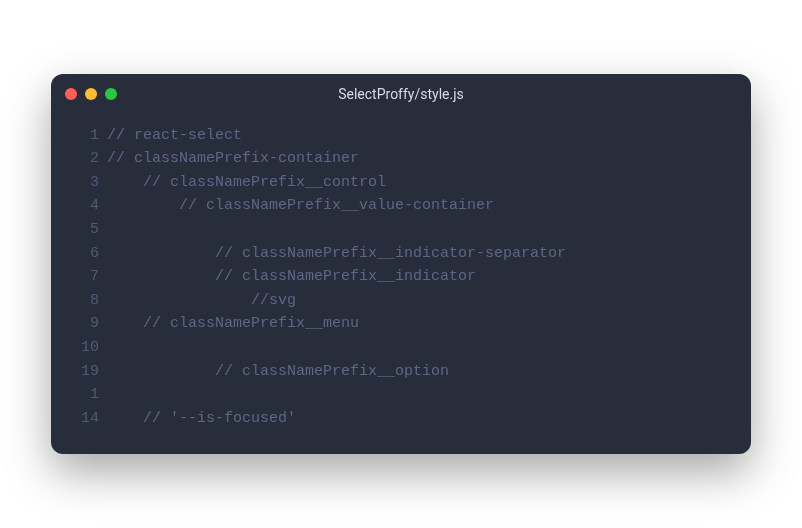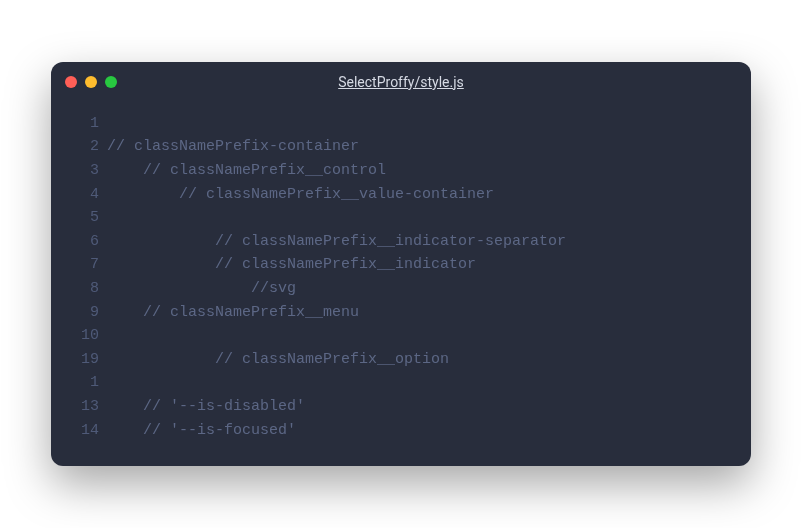--- a/index.html
+++ b/index.html
@@ -36,21 +36,20 @@
     border-radius: 50%;
   }
   .title {
     position: absolute;
     left: 0;
     right: 0;
     text-align: center;
     color: #d6dae4;
     font-size: 14px;
     pointer-events: none;
-    text-decoration: underline;
   }
   .editor {
     padding: 10px 16px 24px 16px;
     font-family: "SFMono-Regular", Consolas, "Liberation Mono", Menlo, monospace;
     font-size: 15px;
     line-height: 23.6px;
   }
   .line {
     display: flex;
     white-space: pre;
@@ -72,28 +71,27 @@
 <div class="window">
   <div class="titlebar">
     <div class="traffic">
       <div class="dot" style="background:#ff5f57"></div>
       <div class="dot" style="background:#febc2e"></div>
       <div class="dot" style="background:#28c840"></div>
     </div>
     <div class="title">SelectProffy/style.js</div>
   </div>
   <div class="editor" id="editor">
-      <div class="line"><span class="gutter">1</span><span></span></div>
+      <div class="line"><span class="gutter">1</span><span></span><span class="comment">// react-select</span></div>
       <div class="line"><span class="gutter">2</span><span></span><span class="comment">// classNamePrefix-container</span></div>
       <div class="line"><span class="gutter">3</span><span>    </span><span class="comment">// classNamePrefix__control</span></div>
       <div class="line"><span class="gutter">4</span><span>        </span><span class="comment">// classNamePrefix__value-container</span></div>
       <div class="line"><span class="gutter">5</span><span>        </span></div>
       <div class="line"><span class="gutter">6</span><span>            </span><span class="comment">// classNamePrefix__indicator-separator</span></div>
       <div class="line"><span class="gutter">7</span><span>            </span><span class="comment">// classNamePrefix__indicator</span></div>
       <div class="line"><span class="gutter">8</span><span>                </span><span class="comment">//svg</span></div>
       <div class="line"><span class="gutter">9</span><span>    </span><span class="comment">// classNamePrefix__menu</span></div>
       <div class="line"><span class="gutter">10</span><span>        </span></div>
       <div class="line"><span class="gutter">19</span><span>            </span><span class="comment">// classNamePrefix__option</span></div>
       <div class="line"><span class="gutter">1</span><span></span><span class="comment"></span></div>
-      <div class="line"><span class="gutter">13</span><span>    </span><span class="comment">// '--is-disabled'</span></div>
       <div class="line"><span class="gutter">14</span><span>    </span><span class="comment">// '--is-focused'</span></div>
     </div>
 </div>
 
 </body></html>

